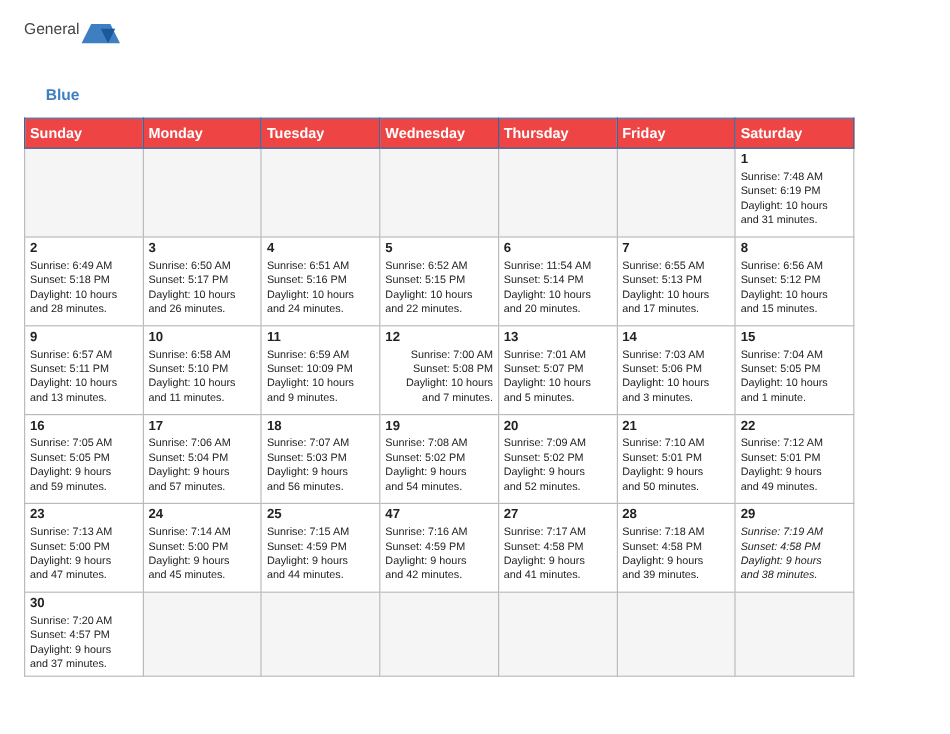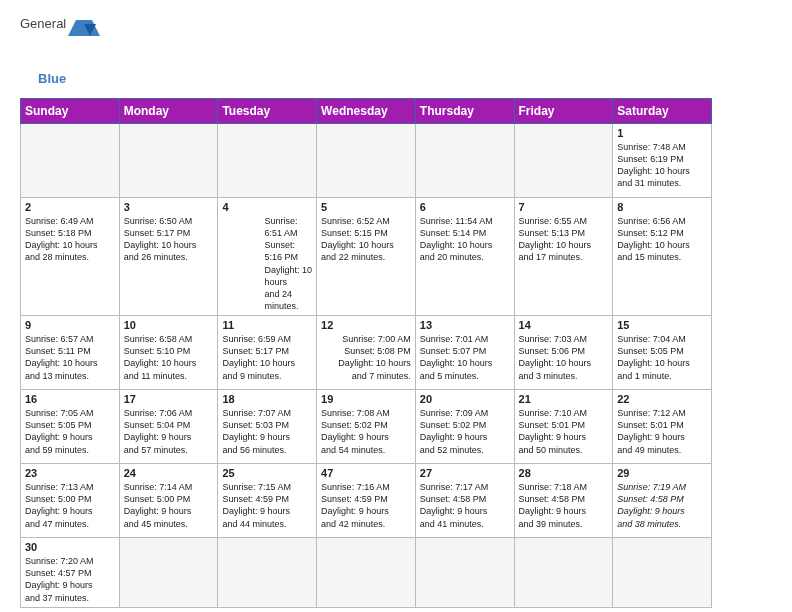--- a/index.html
+++ b/index.html
@@ -36,21 +36,21 @@
     .location-title {
       font-size: 14px;
       color: #333;
     }
     .calendar-table {
       width: 100%;
       border-collapse: collapse;
       border: 1px solid #bbb;
     }
     .calendar-table th {
-      background-color: #a21caf;
+      background-color: #ef4444;
       color: #fff;
       font-size: 12px;
       font-weight: bold;
       padding: 5px 4px;
       text-align: left;
       border: 1px solid #3567a0;
     }
     .calendar-table td {
       width: calc(100%/7);
       vertical-align: top;
@@ -140,21 +140,21 @@
           </td>
           <td>
             <span class="day-number">3</span>
             <div class="cell-text" style="white-space: pre-line;">Sunrise: 6:50 AM
 Sunset: 5:17 PM
 Daylight: 10 hours
 and 26 minutes.</div>
           </td>
           <td>
             <span class="day-number">4</span>
-            <div class="cell-text" style="white-space: pre-line; margin-left: 42px;">Sunrise: 6:51 AM
+            <div class="cell-text" style="white-space: pre-line;">Sunrise: 6:51 AM
 Sunset: 5:16 PM
 Daylight: 10 hours
 and 24 minutes.</div>
           </td>
           <td>
             <span class="day-number">5</span>
             <div class="cell-text" style="white-space: pre-line;">Sunrise: 6:52 AM
 Sunset: 5:15 PM
 Daylight: 10 hours
 and 22 minutes.</div>
@@ -192,21 +192,21 @@
           <td>
             <span class="day-number">10</span>
             <div class="cell-text" style="white-space: pre-line;">Sunrise: 6:58 AM
 Sunset: 5:10 PM
 Daylight: 10 hours
 and 11 minutes.</div>
           </td>
           <td>
             <span class="day-number">11</span>
             <div class="cell-text" style="white-space: pre-line;">Sunrise: 6:59 AM
-Sunset: 5:17 PM
+Sunset: 10:09 PM
 Daylight: 10 hours
 and 9 minutes.</div>
           </td>
           <td>
             <span class="day-number">12</span>
             <div class="cell-text" style="white-space: pre-line; text-align: right;">Sunrise: 7:00 AM
 Sunset: 5:08 PM
 Daylight: 10 hours
 and 7 minutes.</div>
           </td>

